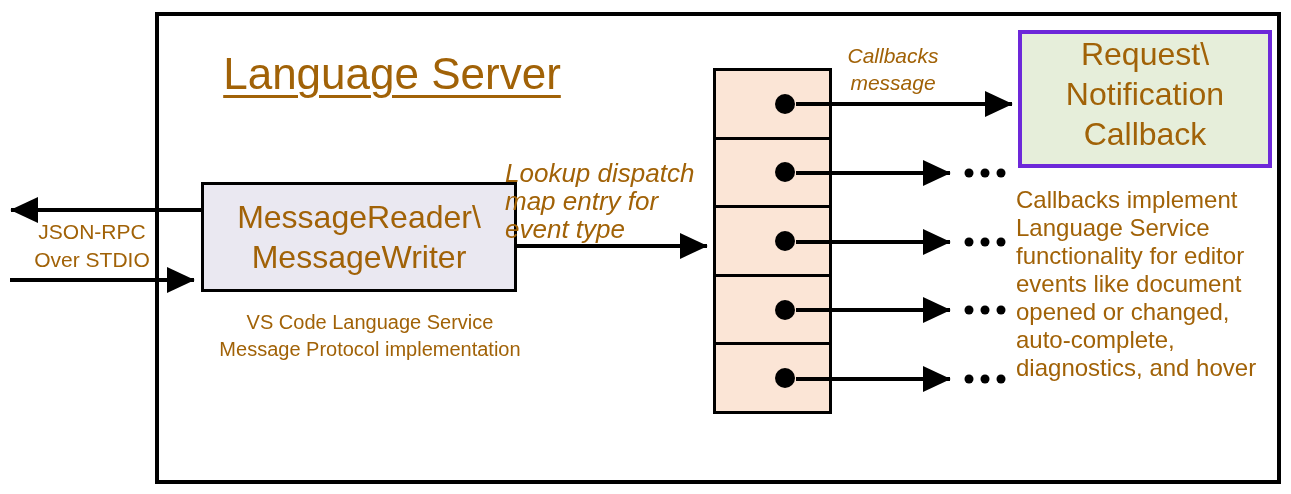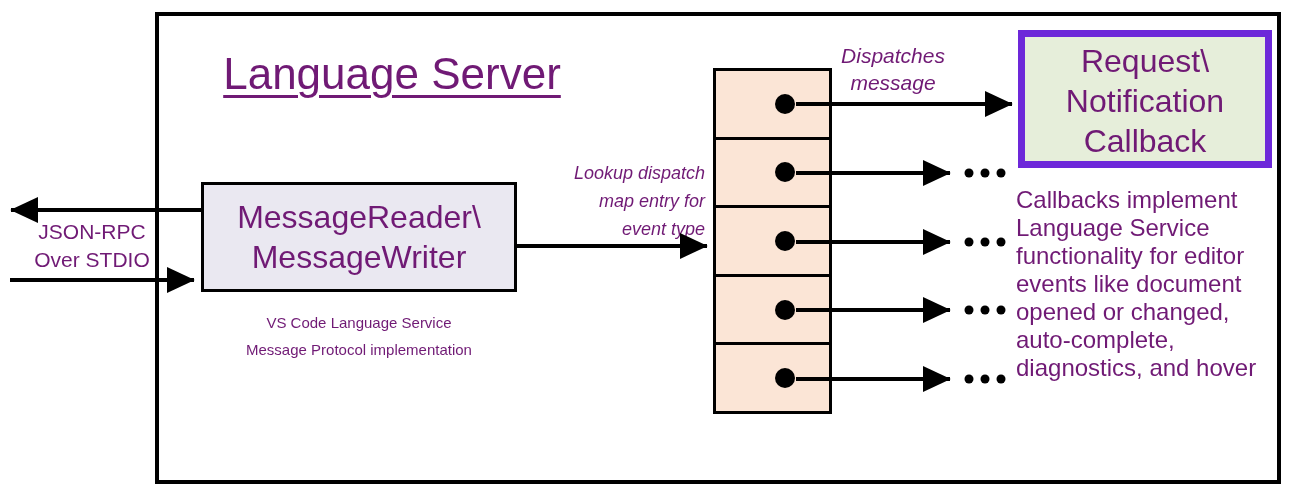--- a/index.html
+++ b/index.html
@@ -1,18 +1,18 @@
 <!DOCTYPE html>
 <html><head>
 <meta charset="utf-8">
 <style>
   html,body{margin:0;padding:0;background:#fff;}
   .canvas{
     position:relative;width:1291px;height:494px;background:#fff;overflow:hidden;
-    font-family:"Liberation Sans",sans-serif;color:#701a75;
+    font-family:"Liberation Sans",sans-serif;color:#a16207;
   }
   .abs{position:absolute;box-sizing:border-box;}
   .outer-box{
     left:155px;top:12px;width:1126px;height:472px;
     border:4px solid #000;background:transparent;
   }
   .title{
     left:212px;top:50px;width:360px;text-align:center;
     font-size:44px;line-height:1.1;font-weight:400;
     text-decoration:underline;text-decoration-thickness:3px;text-underline-offset:6px;
@@ -21,26 +21,26 @@
   .io-label{
     left:12px;top:218px;width:160px;text-align:center;
     font-size:21px;line-height:28px;white-space:pre-line;
   }
   .reader-box{
     left:201px;top:182px;width:316px;height:110px;
     border:3px solid #000;display:flex;align-items:center;justify-content:center;
     font-size:32px;line-height:40px;text-align:center;white-space:pre-line;
   }
   .reader-caption{
-    left:189px;top:309px;width:340px;text-align:center;
-    font-size:15px;line-height:27px;white-space:pre-line;
+    left:200px;top:309px;width:340px;text-align:center;
+    font-size:20px;line-height:27px;white-space:pre-line;
   }
   .lookup-label{
-    left:505px;top:159px;width:200px;text-align:right;
-    font-size:18px;line-height:28px;font-style:italic;white-space:pre-line;
+    left:505px;top:159px;width:200px;text-align:left;
+    font-size:26px;line-height:28px;font-style:italic;white-space:pre-line;
   }
   .dispatch-map{
     left:713px;top:68px;width:119px;height:346px;
     border:3px solid #000;display:flex;flex-direction:column;
   }
   .dm-cell{flex:1;position:relative;border-bottom:3px solid #000;}
   .dm-cell:last-child{border-bottom:none;}
   .dm-dot{
     position:absolute;left:59px;top:50%;margin-top:-10px;
     width:20px;height:20px;border-radius:50%;background:#000;
@@ -48,21 +48,21 @@
   .dm-caption{
     left:655px;top:424px;width:240px;text-align:center;
     font-size:20px;line-height:26px;white-space:pre-line;
   }
   .dispatch-label{
     left:813px;top:42px;width:160px;text-align:center;
     font-size:21px;line-height:27px;font-style:italic;white-space:pre-line;
   }
   .callback-box{
     left:1018px;top:30px;width:254px;height:138px;
-    border:7px solid #6d28d9;display:flex;align-items:flex-end;justify-content:center;
+    border:4px solid #6d28d9;display:flex;align-items:flex-start;justify-content:center;
     font-size:32px;line-height:40px;text-align:center;white-space:pre-line;
   }
   .note{
     left:1016px;top:186px;width:260px;text-align:left;
     font-size:24px;line-height:28px;white-space:pre-line;
   }
   .connectors{position:absolute;left:0;top:0;pointer-events:none;}
 </style>
 </head>
 <body>
@@ -98,21 +98,21 @@
         <span class="dm-dot"></span>
       </div>
     <div class="dm-cell" style="background-color: rgb(251, 229, 214);">
         <span class="dm-dot"></span>
       </div>
     <div class="dm-cell" style="background-color: rgb(251, 229, 214);">
         <span class="dm-dot"></span>
       </div>
   </div>
 
-  <div class="abs dispatch-label">Dispatches
+  <div class="abs dispatch-label">Callbacks
 message</div>
 
   <div class="abs callback-box" style="background-color: rgb(230, 238, 218);">
     <span>Request\
 Notification
 Callback</span>
   </div>
 
   <div class="abs note">Callbacks implement
 Language Service

